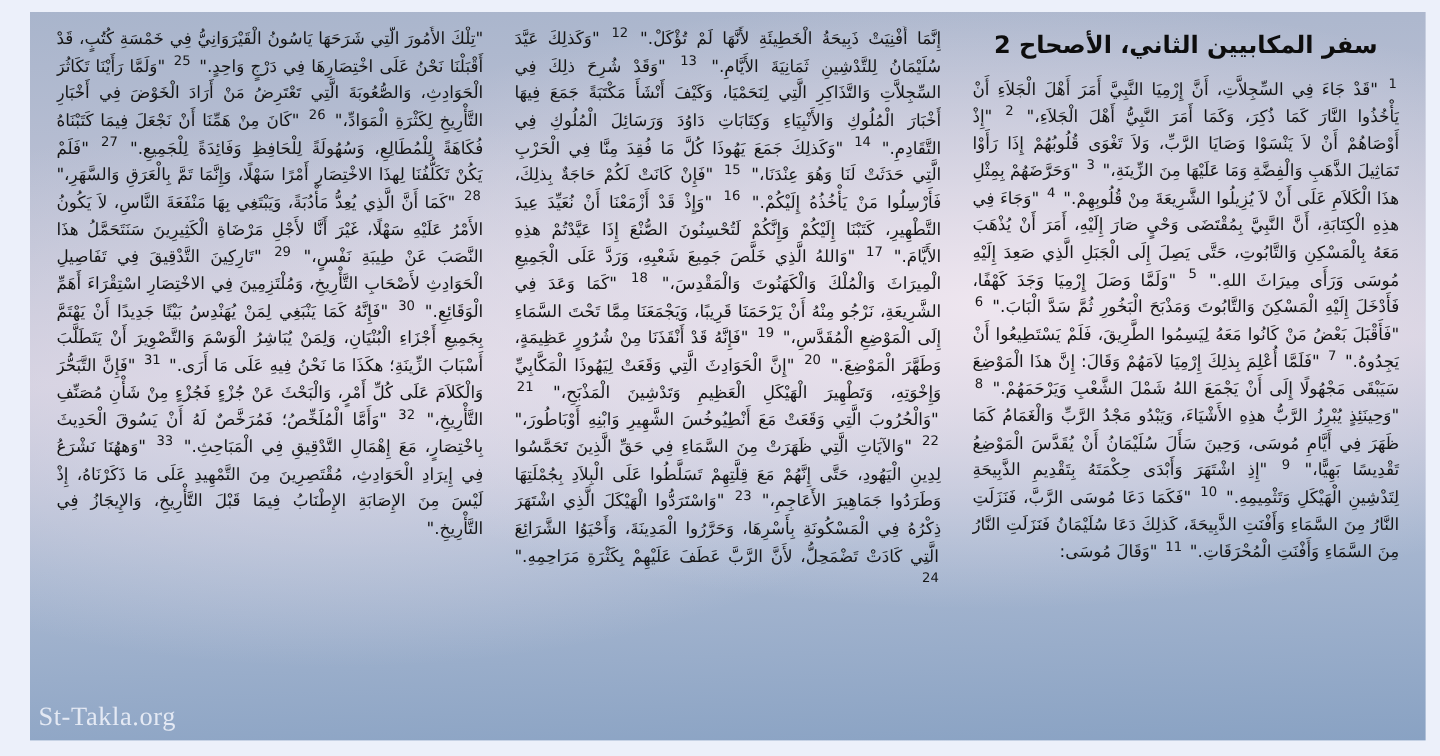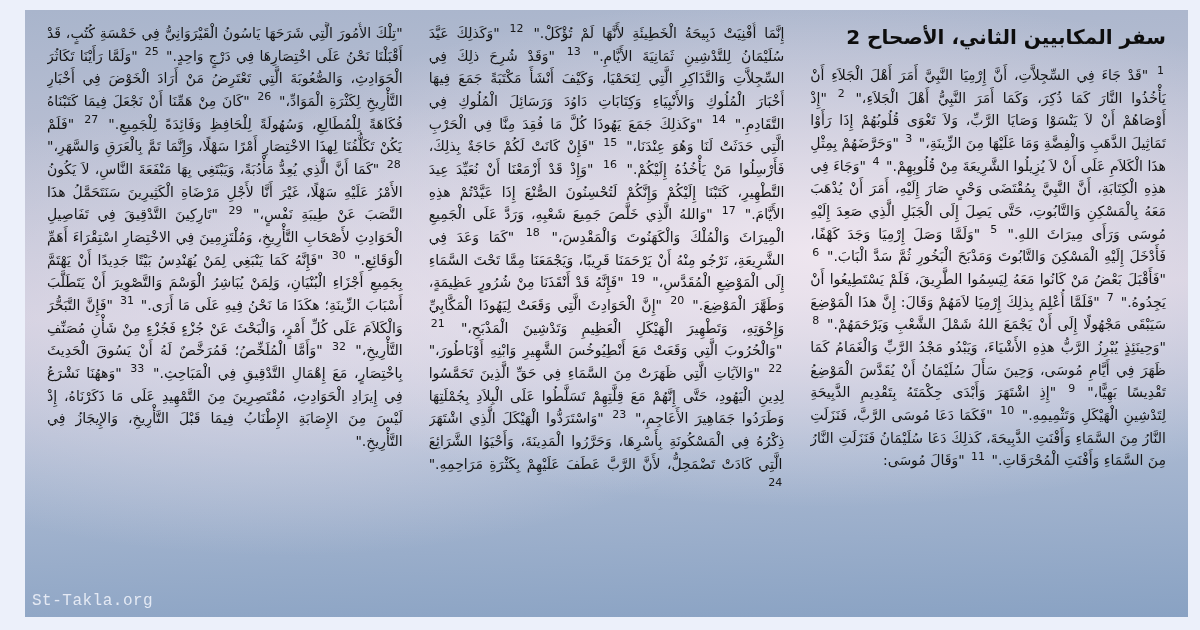--- a/index.html
+++ b/index.html
@@ -48,41 +48,41 @@
     overflow: hidden;
     text-align: justify;
     text-justify: inter-word;
     direction: rtl;
     color: #151515;
     font-size: 14px;
     line-height: 1.62;
     font-family: "DejaVu Sans", sans-serif;
   }
   .col-title {
-    text-align: right;
+    text-align: center;
     font-weight: bold;
     font-size: 20px;
     line-height: 1.3;
     margin: 2px 0 14px 0;
     color: #0d0d0d;
   }
   sup.vnum {
     font-size: 11px;
     line-height: 0;
     vertical-align: super;
     padding: 0 2px;
     color: #151515;
     margin-top: 12px;
   }
   .watermark {
     position: absolute;
     left: 32px;
     bottom: 20px;
-    font-family: Liberation Mono, monospace;
-    font-size: 16px;
+    font-family: Liberation Serif, serif;
+    font-size: 22px;
     color: rgba(242, 245, 252, 0.85);
     letter-spacing: 0.5px;
     direction: ltr;
   }
 </style>
 </head>
 <body>
 
 <div class="frame">
   <div class="sky"></div>

